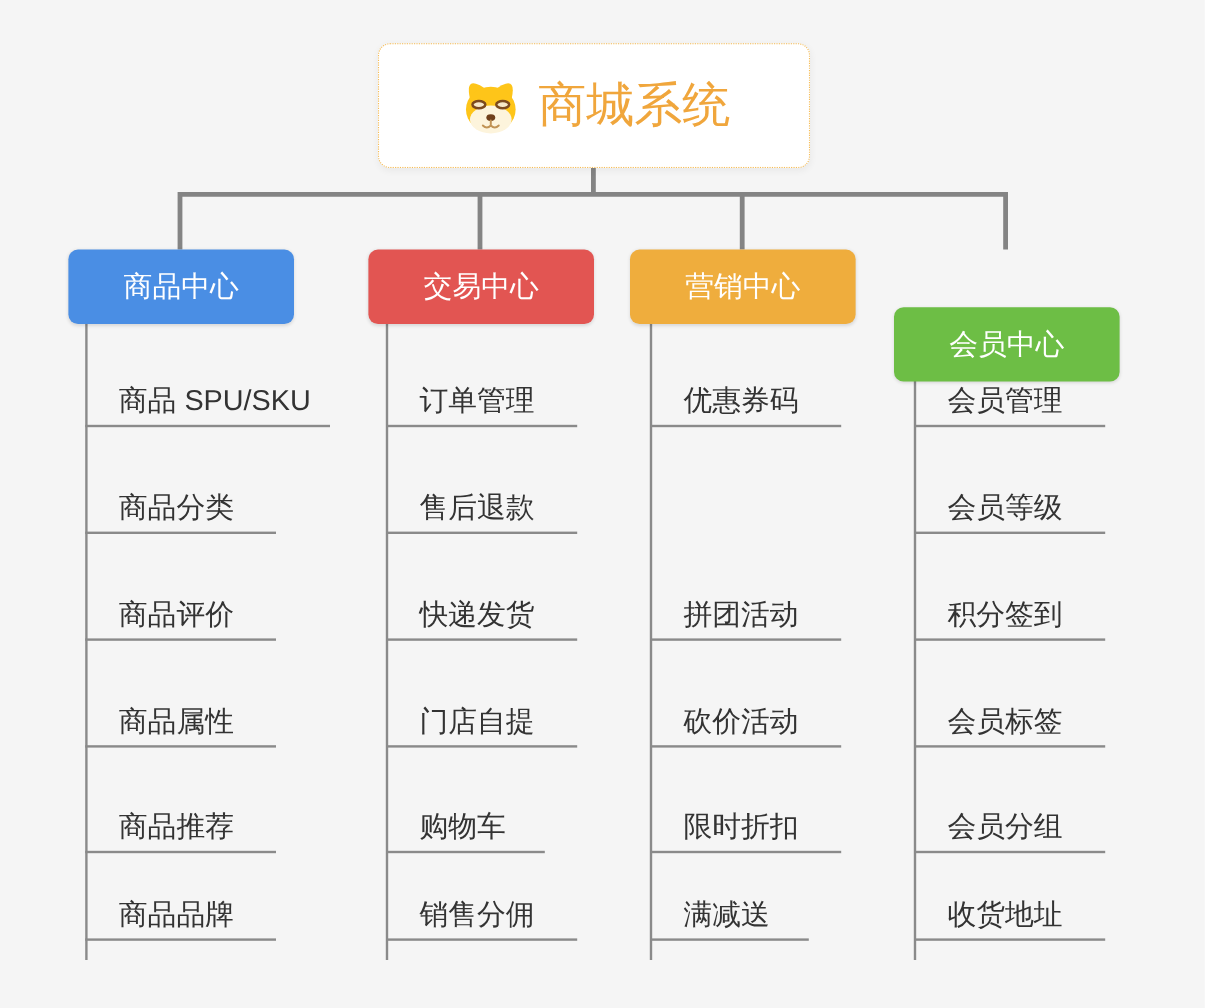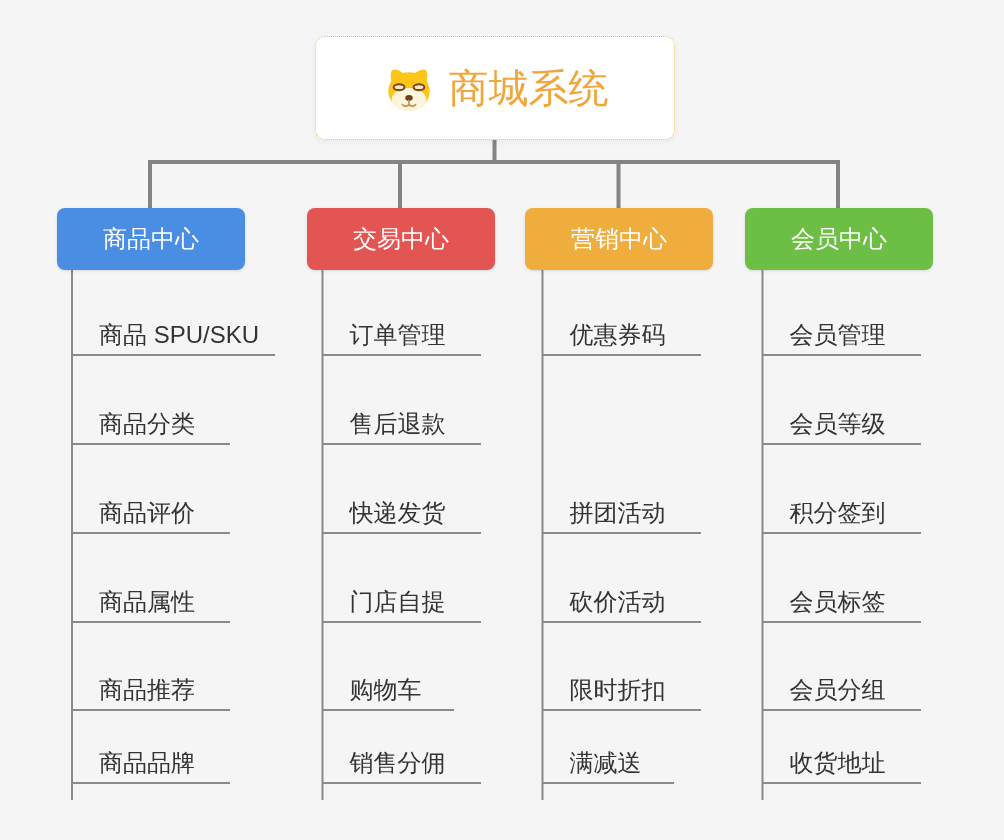--- a/index.html
+++ b/index.html
@@ -19,21 +19,21 @@
   }
   .root-title{font-size:40px;line-height:1;white-space:nowrap;}
 
   
   .branch-node{
     position:absolute;top:208px;width:188px;height:62px;border-radius:8px;
     display:flex;align-items:center;justify-content:center;
     color:#ffffff;font-size:24px;white-space:nowrap;
     box-shadow:0 1px 3px rgba(0,0,0,0.12);
   }
-  .b1{left:57px;} .b2{left:307px;} .b3{left:525px;} .b4{left:745px;}
+  .b1{left:57px;} .b2{left:307px;} .b3{left:525px;} .b4{left:745px;margin-top:48px;}
 
   
   .c1{--xv:71px;} .c2{--xv:321.5px;} .c3{--xv:541.5px;} .c4{--xv:761.5px;}
   .row{
     position:absolute;left:var(--xv);width:159px;height:40px;
     box-sizing:border-box;border-bottom:2px solid var(--child-line);
     display:flex;align-items:flex-end;
     padding:0 0 7px 28px;
     font-size:24px;color:var(--child-text);white-space:nowrap;line-height:1;
   }

